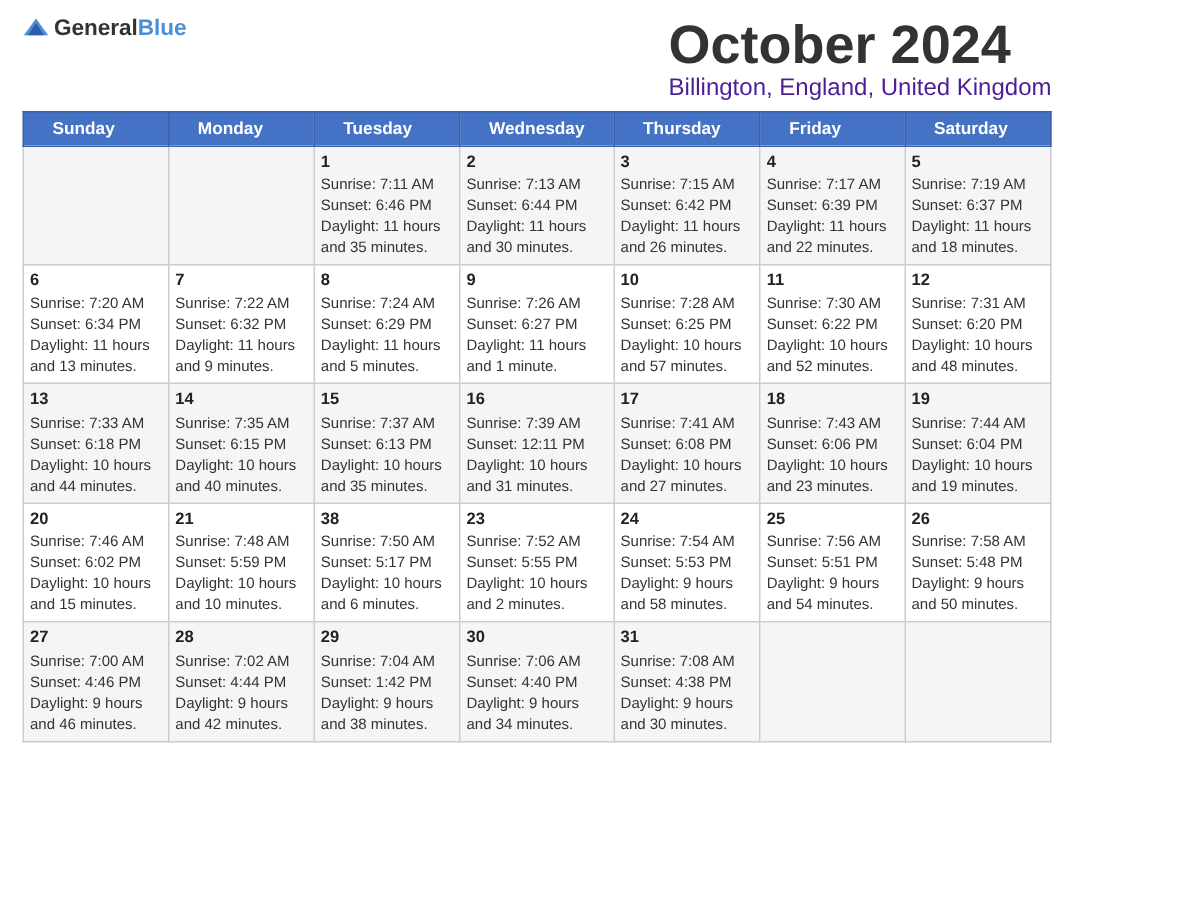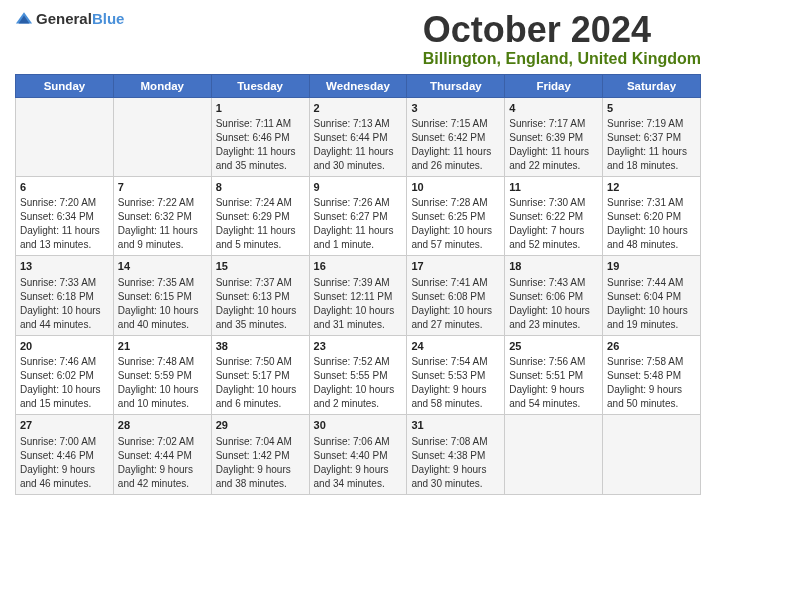--- a/index.html
+++ b/index.html
@@ -34,33 +34,33 @@
     .title-block {
     }
     .month-title {
       font-size: 36px;
       font-weight: bold;
       color: #333;
       line-height: 1.1;
     }
     .location-title {
       font-size: 16px;
-      color: #4d7c0f;
-      font-weight: bold;
+      color: #4c1d95;
+      font-weight: normal;
     }
     table {
       width: 100%;
       border-collapse: collapse;
       font-size: 10.5px;
     }
     thead tr th {
       background-color: #4472c4;
       color: #fff;
-      padding: 5px 4px;
-      text-align: center;
+      padding: 5px 19px;
+      text-align: left;
       font-size: 11.5px;
       font-weight: bold;
       border: 1px solid #3a60a8;
     }
     tbody tr td {
       border: 1px solid #ccc;
       padding: 3px 4px;
       vertical-align: top;
       color: #222;
       line-height: 1.4;
@@ -202,21 +202,21 @@
               <div>Sunrise: 7:28 AM</div>
               <div>Sunset: 6:25 PM</div>
               <div>Daylight: 10 hours and 57 minutes.</div>
             </div>
           </td>
           <td>
             <span class="day-number">11</span>
             <div class="day-detail">
               <div>Sunrise: 7:30 AM</div>
               <div>Sunset: 6:22 PM</div>
-              <div>Daylight: 7 hours and 52 minutes.</div>
+              <div>Daylight: 10 hours and 52 minutes.</div>
             </div>
           </td>
           <td>
             <span class="day-number">12</span>
             <div class="day-detail">
               <div>Sunrise: 7:31 AM</div>
               <div>Sunset: 6:20 PM</div>
               <div>Daylight: 10 hours and 48 minutes.</div>
             </div>
           </td>

